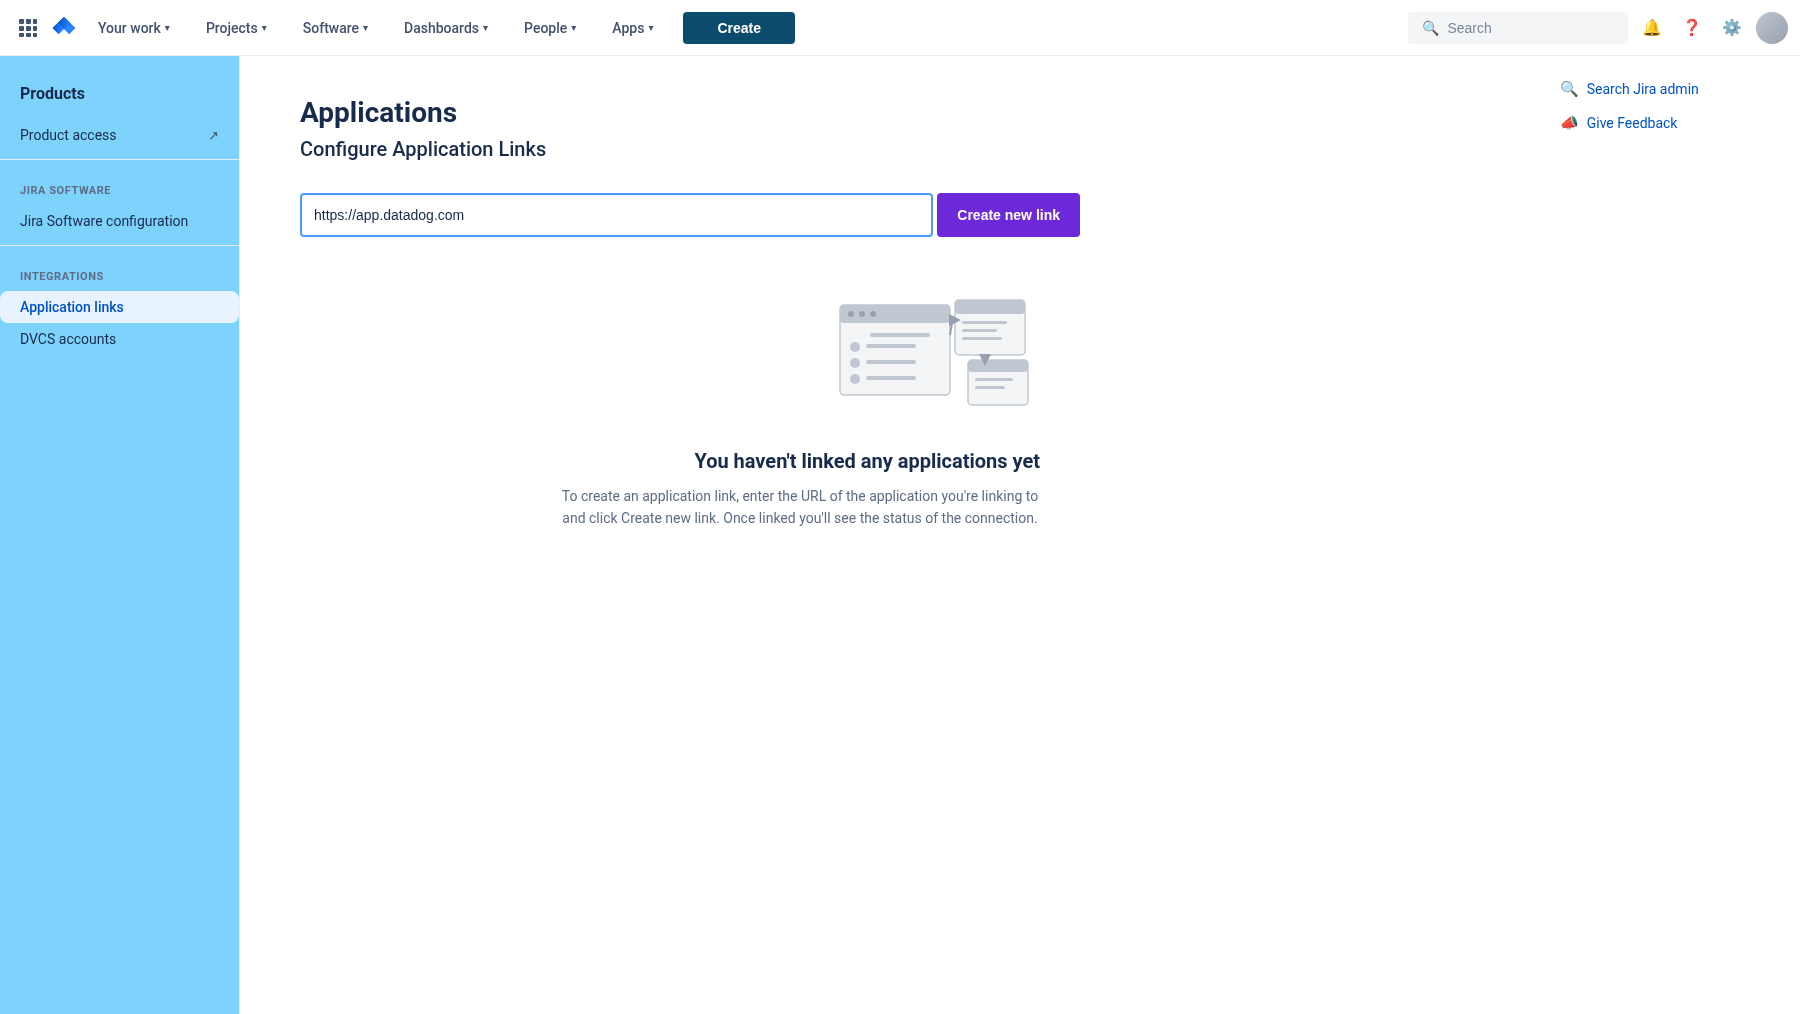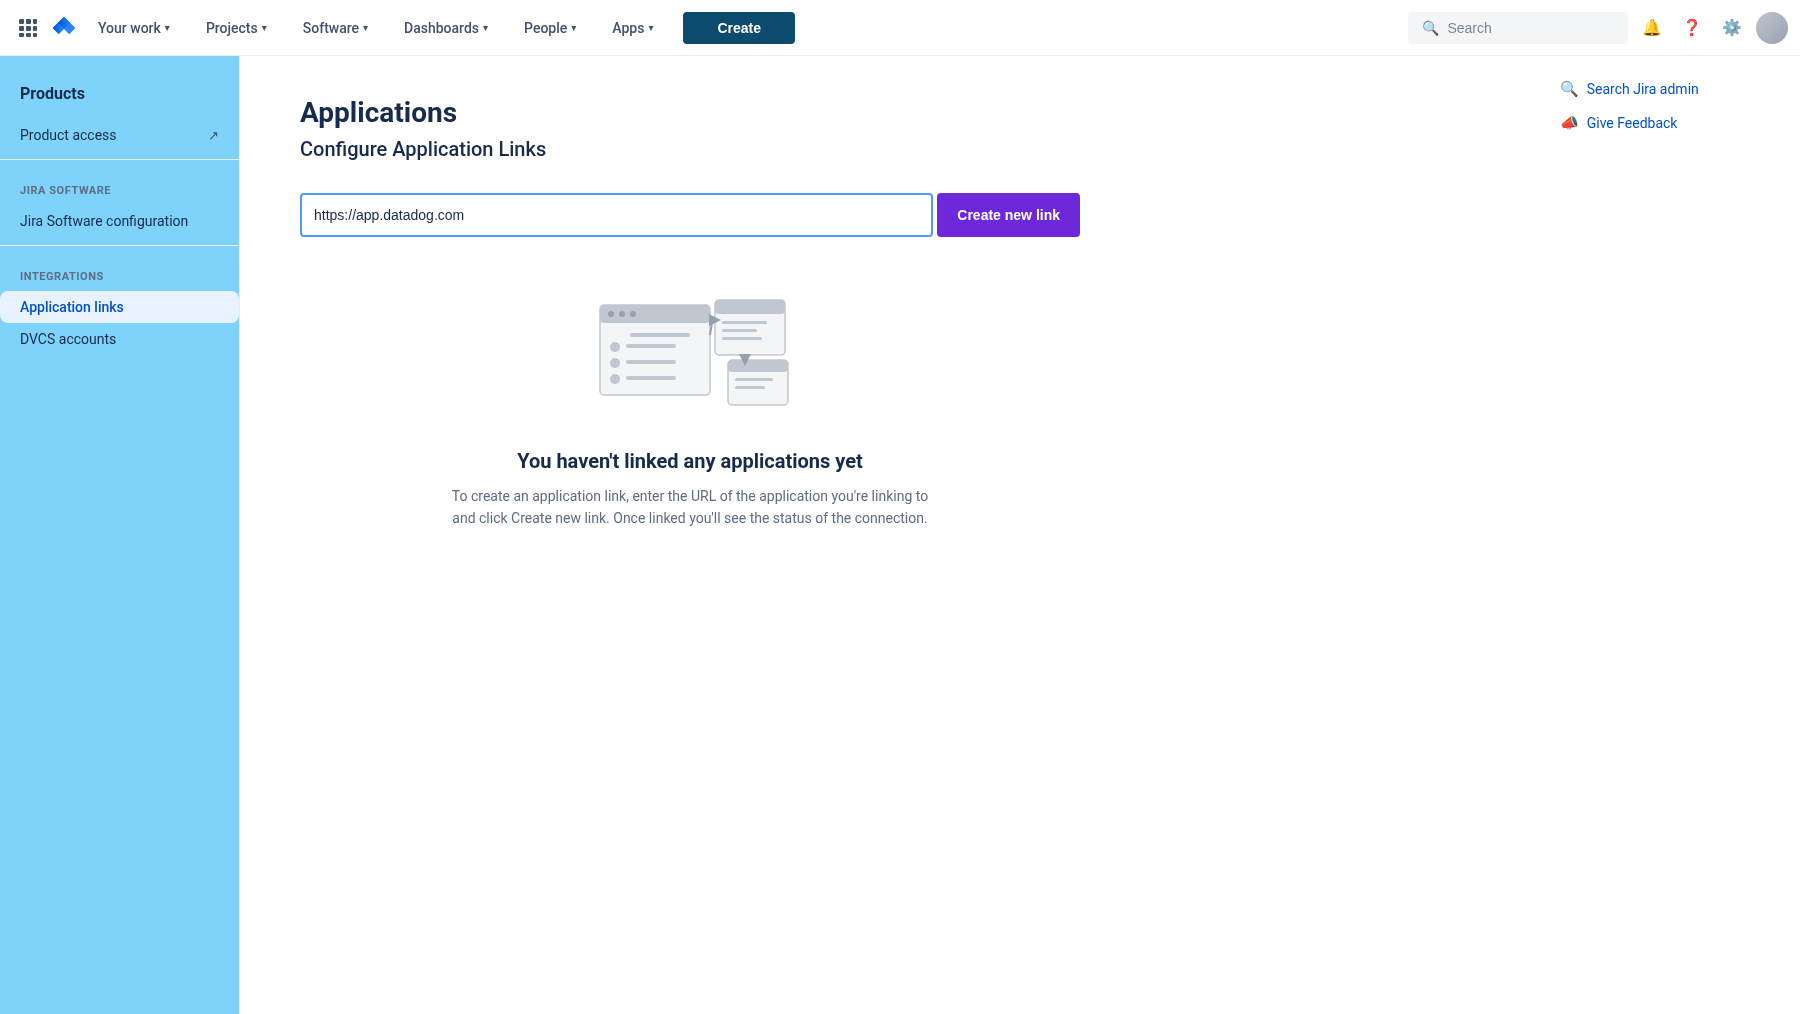--- a/index.html
+++ b/index.html
@@ -238,21 +238,21 @@
       font-size: 14px;
       font-weight: 600;
       cursor: pointer;
       white-space: nowrap;
     }
 
     
     .empty-state {
       display: flex;
       flex-direction: column;
-      align-items: center;
+      align-items: flex-end;
       text-align: center;
       padding: 0 40px;
     }
     .empty-illustration {
       width: 220px;
       height: 140px;
       margin-bottom: 24px;
     }
     .empty-title {
       font-size: 20px;

